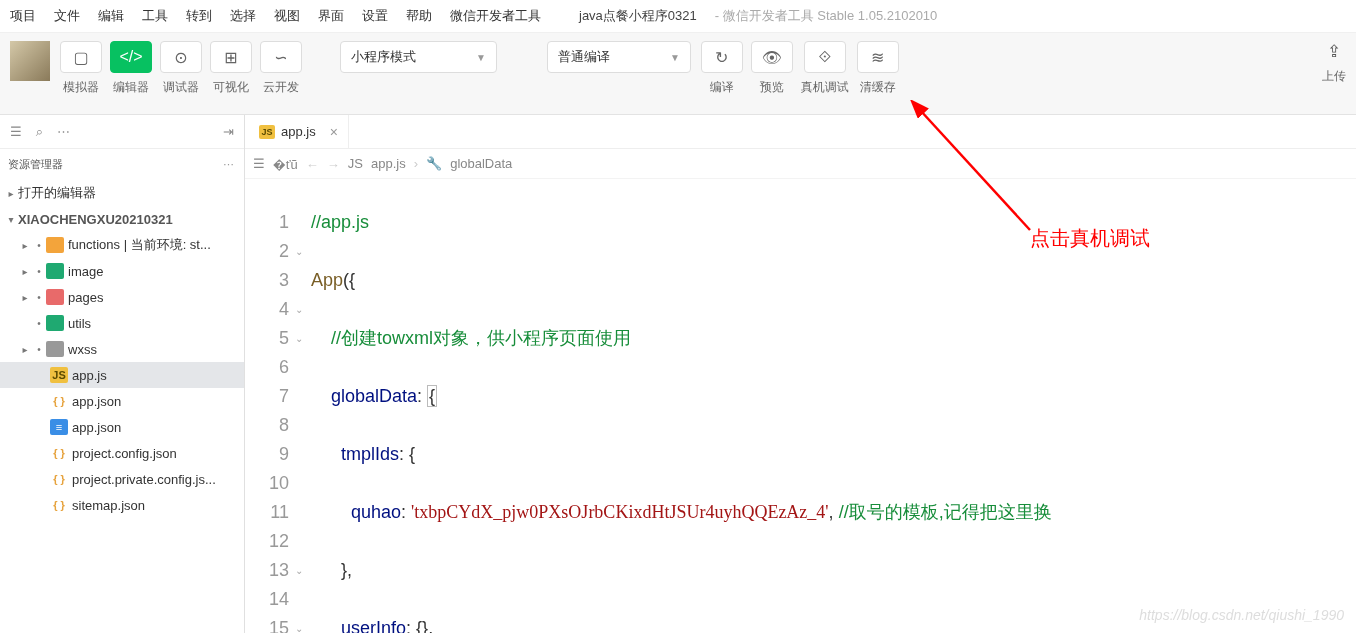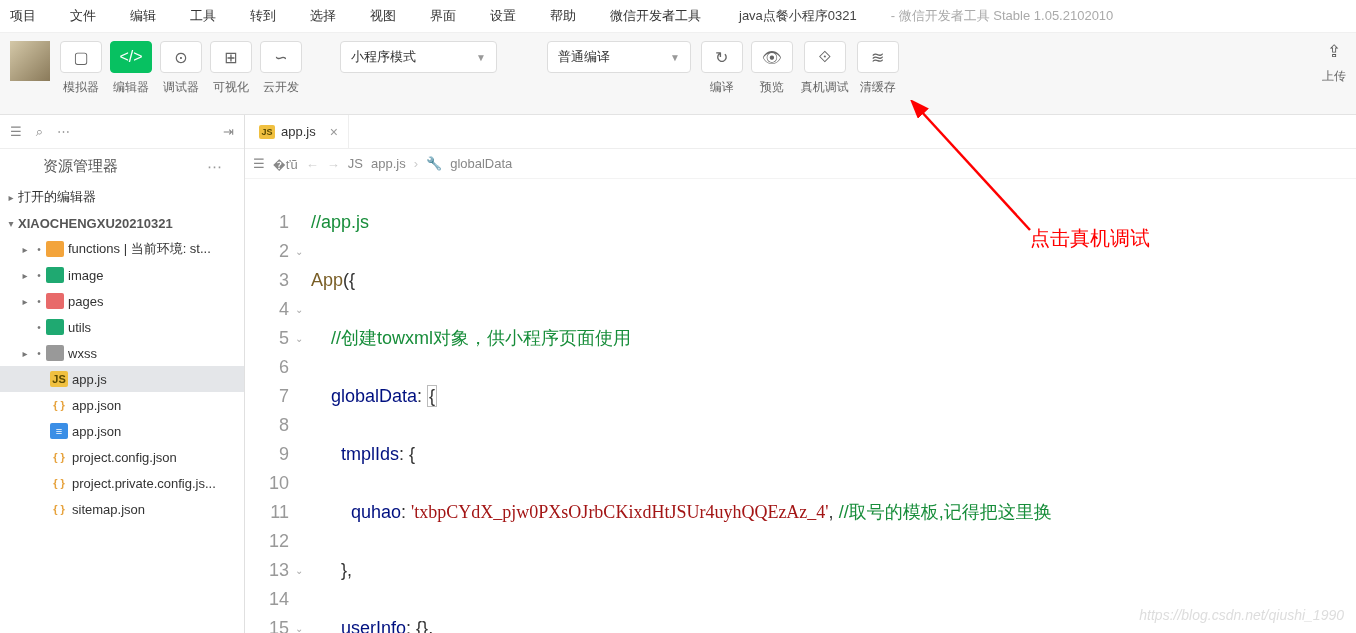--- a/index.html
+++ b/index.html
@@ -1,38 +1,38 @@
 <!DOCTYPE html>
 <html><head>
 <meta charset="utf-8">
 <style>
 * { margin: 0; padding: 0; box-sizing: border-box; font-family: "Microsoft YaHei", "PingFang SC", sans-serif; }
 body { background: #fff; font-size: 13px; color: #333; overflow: hidden; width: 1356px; height: 633px; position: relative; }
 
-.menubar { display: flex; align-items: center; padding: 16px 10px; gap: 34px; background: #fff; height: 30px; border-bottom: 1px solid #f0f0f0; }
+.menubar { display: flex; align-items: center; padding: 16px 10px; gap: 18px; background: #fff; height: 30px; border-bottom: 1px solid #f0f0f0; }
 .menubar .item { color: #333; cursor: pointer; }
-.menubar .title-area { margin-left: 4px; color: #444; }
+.menubar .title-area { margin-left: 20px; color: #444; }
 .menubar .title-sub { color: #aaa; }
 
 .toolbar { display: flex; align-items: flex-start; padding: 8px 10px; background: #f7f7f7; height: 82px; border-bottom: 1px solid #e3e3e3; }
 .toolbar .avatar { width: 40px; height: 40px; background: linear-gradient(135deg,#d4c8a8,#8a7a5a); margin-right: 10px; }
 .toolbar .btn-grp { display: flex; flex-direction: column; align-items: center; margin-right: 8px; }
 .toolbar .btn { width: 42px; height: 32px; border: 1px solid #ddd; border-radius: 4px; background: #fff; display: flex; align-items: center; justify-content: center; font-size: 16px; color: #666; }
 .toolbar .btn.green { background: #07c161; border-color: #07c161; color: #fff; }
 .toolbar .btn-label { font-size: 12px; color: #666; margin-top: 6px; }
 .toolbar .spacer { flex: 1; }
 .toolbar .select { height: 32px; border: 1px solid #ddd; border-radius: 4px; background: #fff; display: flex; align-items: center; padding: 0 10px; font-size: 13px; gap: 60px; }
 .toolbar .select-arrow { color: #999; font-size: 10px; }
 
 .main { display: flex; height: calc(100% - 112px); }
 
 .sidebar { width: 245px; border-right: 1px solid #e0e0e0; display: flex; flex-direction: column; }
 .sidebar-icons { display: flex; align-items: center; padding: 6px 10px; gap: 14px; color: #888; height: 34px; border-bottom: 1px solid #eee; }
 .sidebar-icons .right-ico { margin-left: auto; display:flex; gap:10px; }
-.sidebar-hdr { display: flex; align-items: center; padding: 8px 20px; font-size: 15px; color: #555; margin-left: 23px; }
+.sidebar-hdr { display: flex; align-items: center; padding: 8px 8px; font-size: 11px; color: #555; }
 .sidebar-hdr .dots2 { margin-left: auto; letter-spacing: 2px; color: #999; }
 .tree { flex: 1; overflow: auto; font-size: 13px; }
 .tree-row { display: flex; align-items: center; height: 26px; padding-left: 4px; cursor: pointer; }
 .tree-row.sel { background: #e4e6e9; }
 .tree-row .chev { width: 14px; text-align: center; color: #777; font-size: 10px; }
 .tree-row .bullet { width: 14px; text-align: center; color: #777; font-size: 10px; }
 .tree-row .ficon { width: 18px; height: 16px; margin-right: 4px; display: inline-flex; align-items: center; justify-content: center; font-size: 11px; font-weight: bold; border-radius: 2px; }
 .fi-folder { background: #f3a43b; color: #fff; }
 .fi-folder-g { background: #1fa971; color: #fff; }
 .fi-folder-r { background: #e86a6a; color: #fff; }

